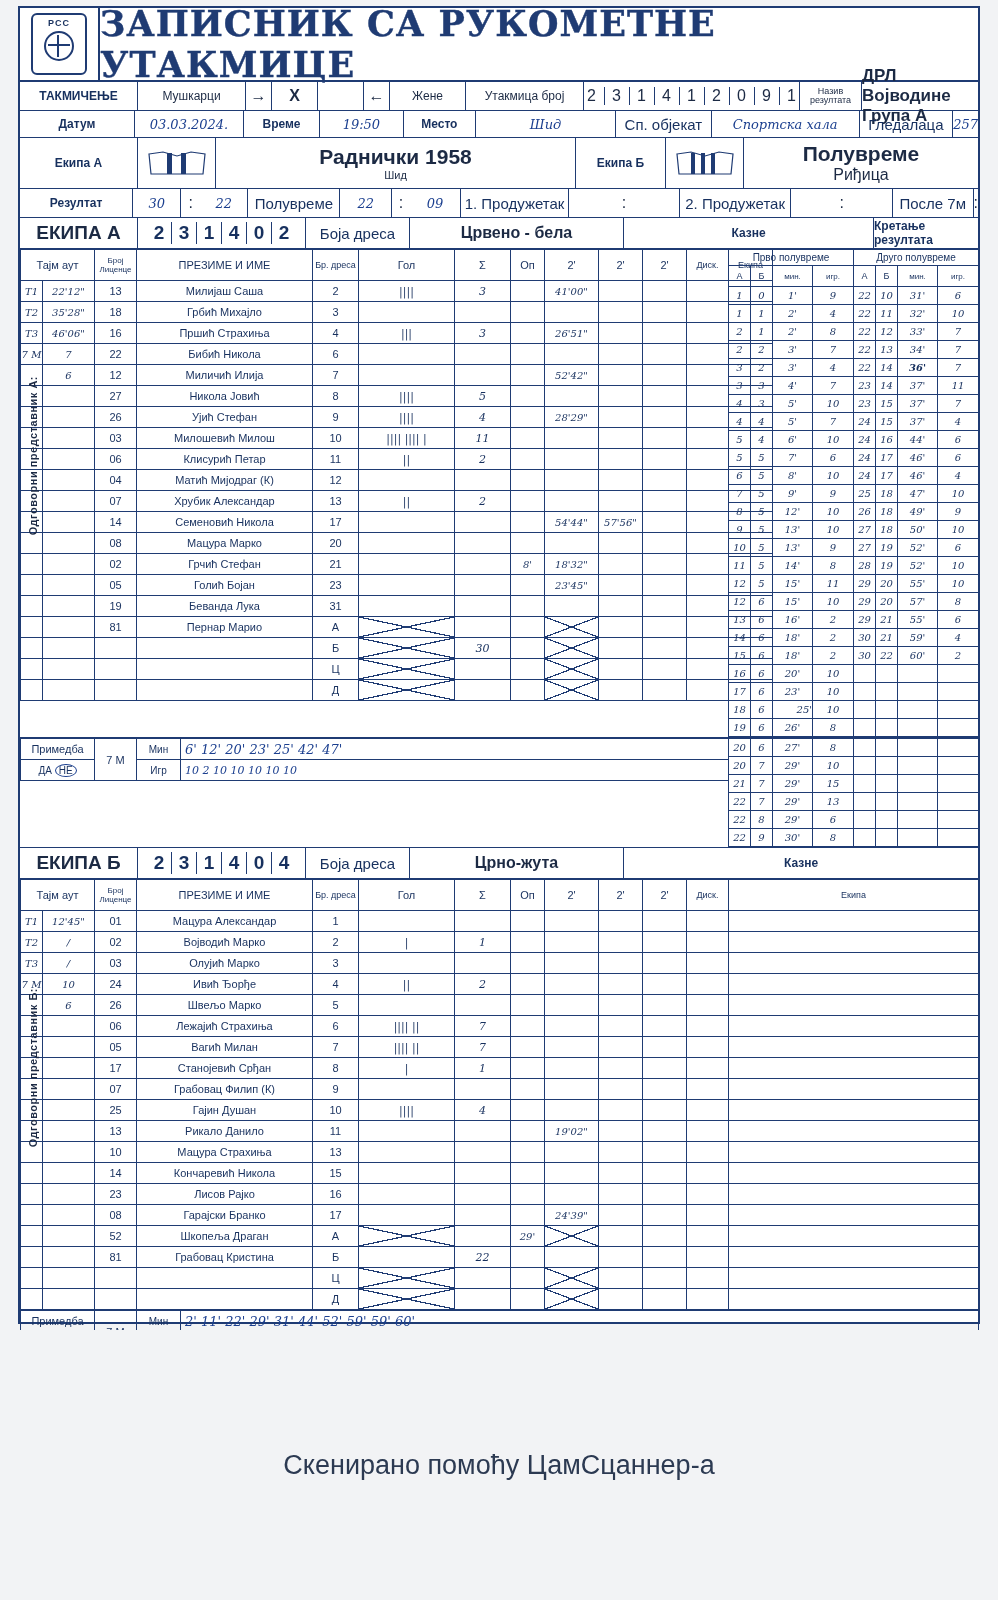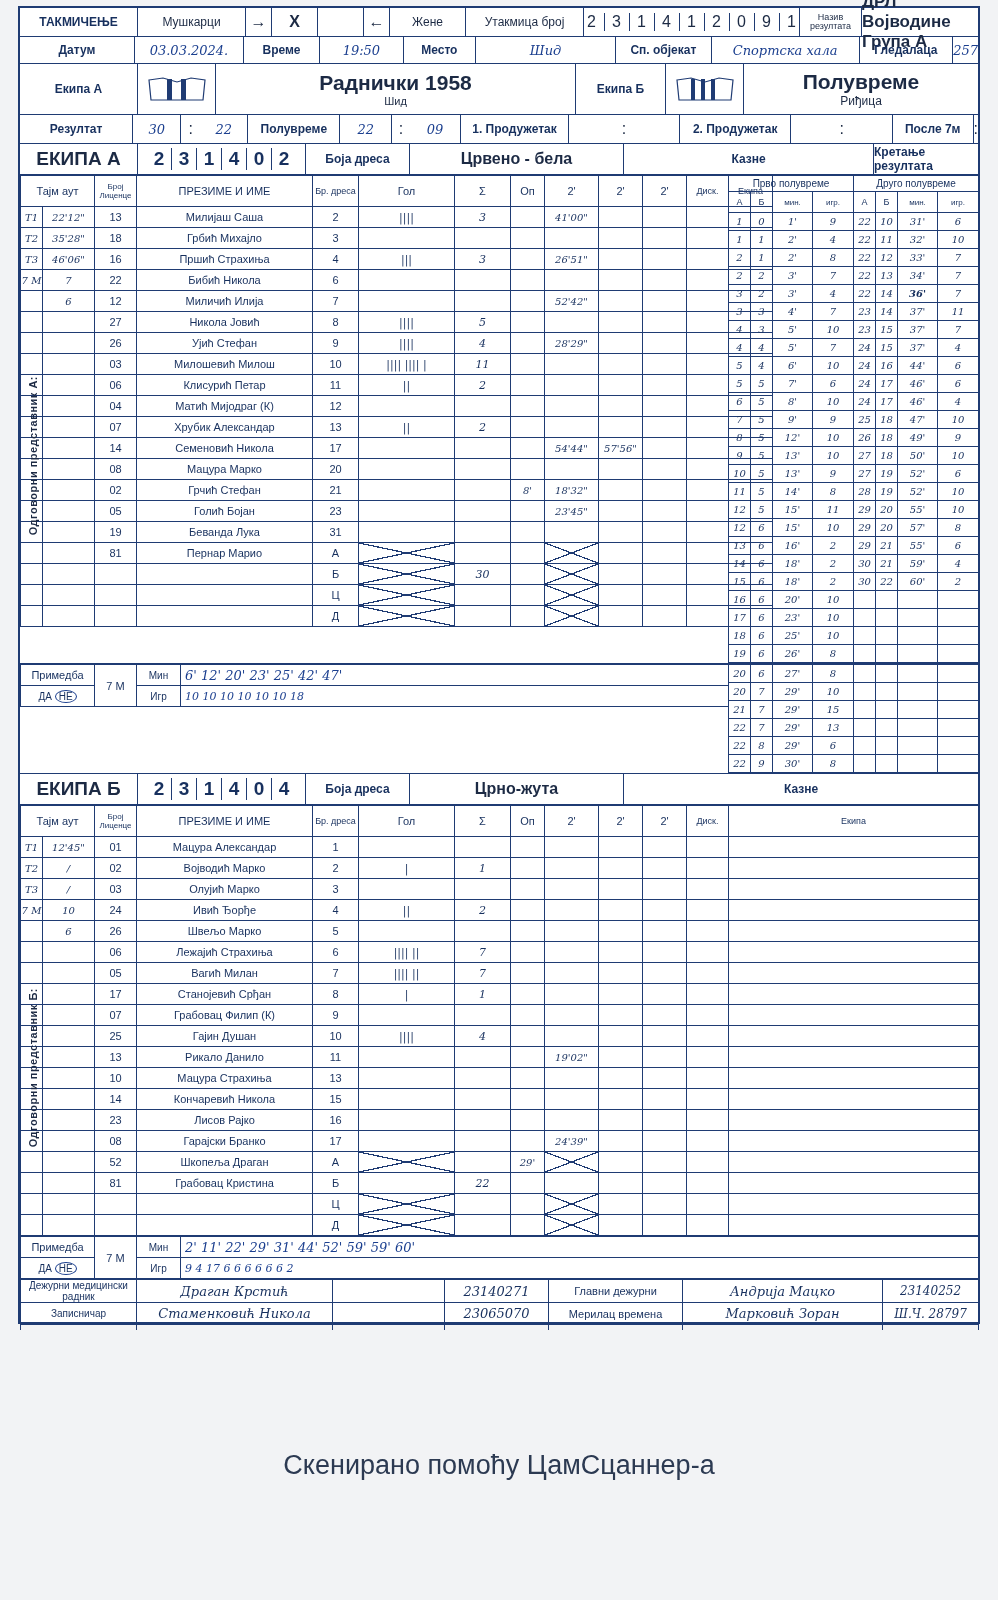--- a/index.html
+++ b/index.html
@@ -19,21 +19,21 @@
   .hand{
     font-family:"DejaVu Serif", serif;
     color:#1b3f8f;
     font-style:italic;
     font-size:13px;
     white-space:nowrap;
   }
   .hand.sm{font-size:11px;}
   .hand.xs{font-size:10px;}
   .lbl{font-size:12px;font-weight:bold;color:#17305e;}
-  .lbl.sm{font-size:12px;font-weight:bold;}
+  .lbl.sm{font-size:15px;font-weight:normal;}
 
   
   .hdr{height:72px;display:flex;border-bottom:2px solid #1f3b73;}
   .logo{width:78px;display:flex;align-items:center;justify-content:center;border-right:2px solid #1f3b73;}
   .logo .badge{width:52px;height:58px;border:2px solid #1f3b73;border-radius:6px;
     display:flex;flex-direction:column;align-items:center;justify-content:flex-start;}
   .logo .badge .t{font-size:9px;font-weight:bold;letter-spacing:1px;margin-top:3px;color:#17305e;}
   .logo .badge .ball{width:26px;height:26px;border-radius:50%;border:2px solid #1f3b73;margin-top:3px;position:relative;}
   .logo .badge .ball:before{content:"";position:absolute;left:2px;top:11px;width:22px;height:2px;background:#1f3b73;}
   .logo .badge .ball:after{content:"";position:absolute;left:11px;top:2px;width:2px;height:22px;background:#1f3b73;}
@@ -74,20 +74,31 @@
     background:#f2f3f5;display:flex;align-items:center;justify-content:center;
   }
   .footer-scan span{font-size:27px;color:#2c3a52;}
   .circ{border:1.4px solid #1b3f8f;border-radius:50%;padding:0 3px;display:inline-block;}
 </style>
 </head>
 <body>
 
 <div class="sheet">
 
+  <div class="hdr">
+    <div class="logo">
+      <div class="badge">
+        <div class="t">РСС</div>
+        <div class="ball"></div>
+      </div>
+    </div>
+    <div class="title">
+      <span>ЗАПИСНИК СА РУКОМЕТНЕ УТАКМИЦЕ</span>
+    </div>
+  </div>
 
   <div class="bar" style="height:28px">
     <div style="width:118px" class="lbl">ТАКМИЧЕЊЕ</div>
     <div style="width:108px;font-size:12px">Мушкарци</div>
     <div style="width:26px">→</div>
     <div style="width:46px;font-weight:bold;font-size:16px">X</div>
     <div style="width:46px"></div>
     <div style="width:26px">←</div>
     <div style="width:76px;font-size:12px">Жене</div>
     <div style="width:118px;font-size:12px">Утакмица број</div>
@@ -138,21 +149,21 @@
     <div style="width:78px">
       <svg class="jersey" viewBox="0 0 76 26">
         <path class="body" d="M10 4 L24 2 L38 6 L52 2 L66 4 L64 24 L12 24 Z"></path>
         <rect class="stripe" x="24" y="3" width="4" height="21"></rect>
         <rect class="stripe" x="34" y="3" width="4" height="21"></rect>
         <rect class="stripe" x="44" y="3" width="4" height="21"></rect>
       </svg>
     </div>
     <div style="flex:1;flex-direction:column">
       <div style="font-size:21px;font-weight:bold">Полувреме</div>
-      <div style="font-size:12px">Риђица</div>
+      <div style="font-size:16px">Риђица</div>
     </div>
   </div>
 
   <div class="bar" style="height:28px">
     <div style="width:118px" class="lbl">Резултат</div>
     <div style="width:50px" class="hand">30</div>
     <div style="width:20px;border-right:none">:</div>
     <div style="width:50px" class="hand">22</div>
     <div style="width:96px" class="lbl sm">Полувреме</div>
     <div style="width:54px" class="hand">22</div>
@@ -777,21 +788,21 @@
               <td class="hand xs" style="height: 17px;">23'</td>
               <td class="hand xs" style="height: 17px;">10</td>
               <td class="hand xs" style="height: 17px;"></td>
               <td class="hand xs" style="height: 17px;"></td>
               <td class="hand xs" style="height: 17px;"></td>
               <td class="hand xs" style="height: 17px;"></td>
             </tr>
             <tr>
               <td class="hand xs" style="height: 17px;">18</td>
               <td class="hand xs" style="height: 17px;">6</td>
-              <td class="hand xs" style="height: 17px;">25'</td>
+              <td class="hand xs" style="height: 17px; text-align: right;">25'</td>
               <td class="hand xs" style="height: 17px;">10</td>
               <td class="hand xs" style="height: 17px;"></td>
               <td class="hand xs" style="height: 17px;"></td>
               <td class="hand xs" style="height: 17px;"></td>
               <td class="hand xs" style="height: 17px;"></td>
             </tr>
             <tr>
               <td class="hand xs" style="height: 17px;">19</td>
               <td class="hand xs" style="height: 17px;">6</td>
               <td class="hand xs" style="height: 17px;">26'</td>
@@ -821,21 +832,21 @@
           <td rowspan="2" style="font-size:11px">7 М</td>
           <td style="font-size:10px">Мин</td>
           <td style="text-align:left;padding-left:4px">
             <span class="hand" id="aSevenMin">6'   12'   20'   23'   25'   42'   47'</span></td>
         </tr>
         <tr>
           <td style="font-size:10px">
             <span>ДА</span>&nbsp;<span class="circ">НЕ</span></td>
           <td style="font-size:10px">Игр</td>
           <td style="text-align:left;padding-left:4px">
-            <span class="hand sm" id="aSevenPl">10   10   10   10   10   10   18</span></td>
+            <span class="hand sm" id="aSevenPl">10   2   10   10   10   10   10</span></td>
         </tr>
       </tbody>
         </table>
     </div>
     <div style="width:250px">
       <table class="grid">
         <colgroup>
             <col style="width:22px">
             <col style="width:22px">
             <col style="width:40px">

